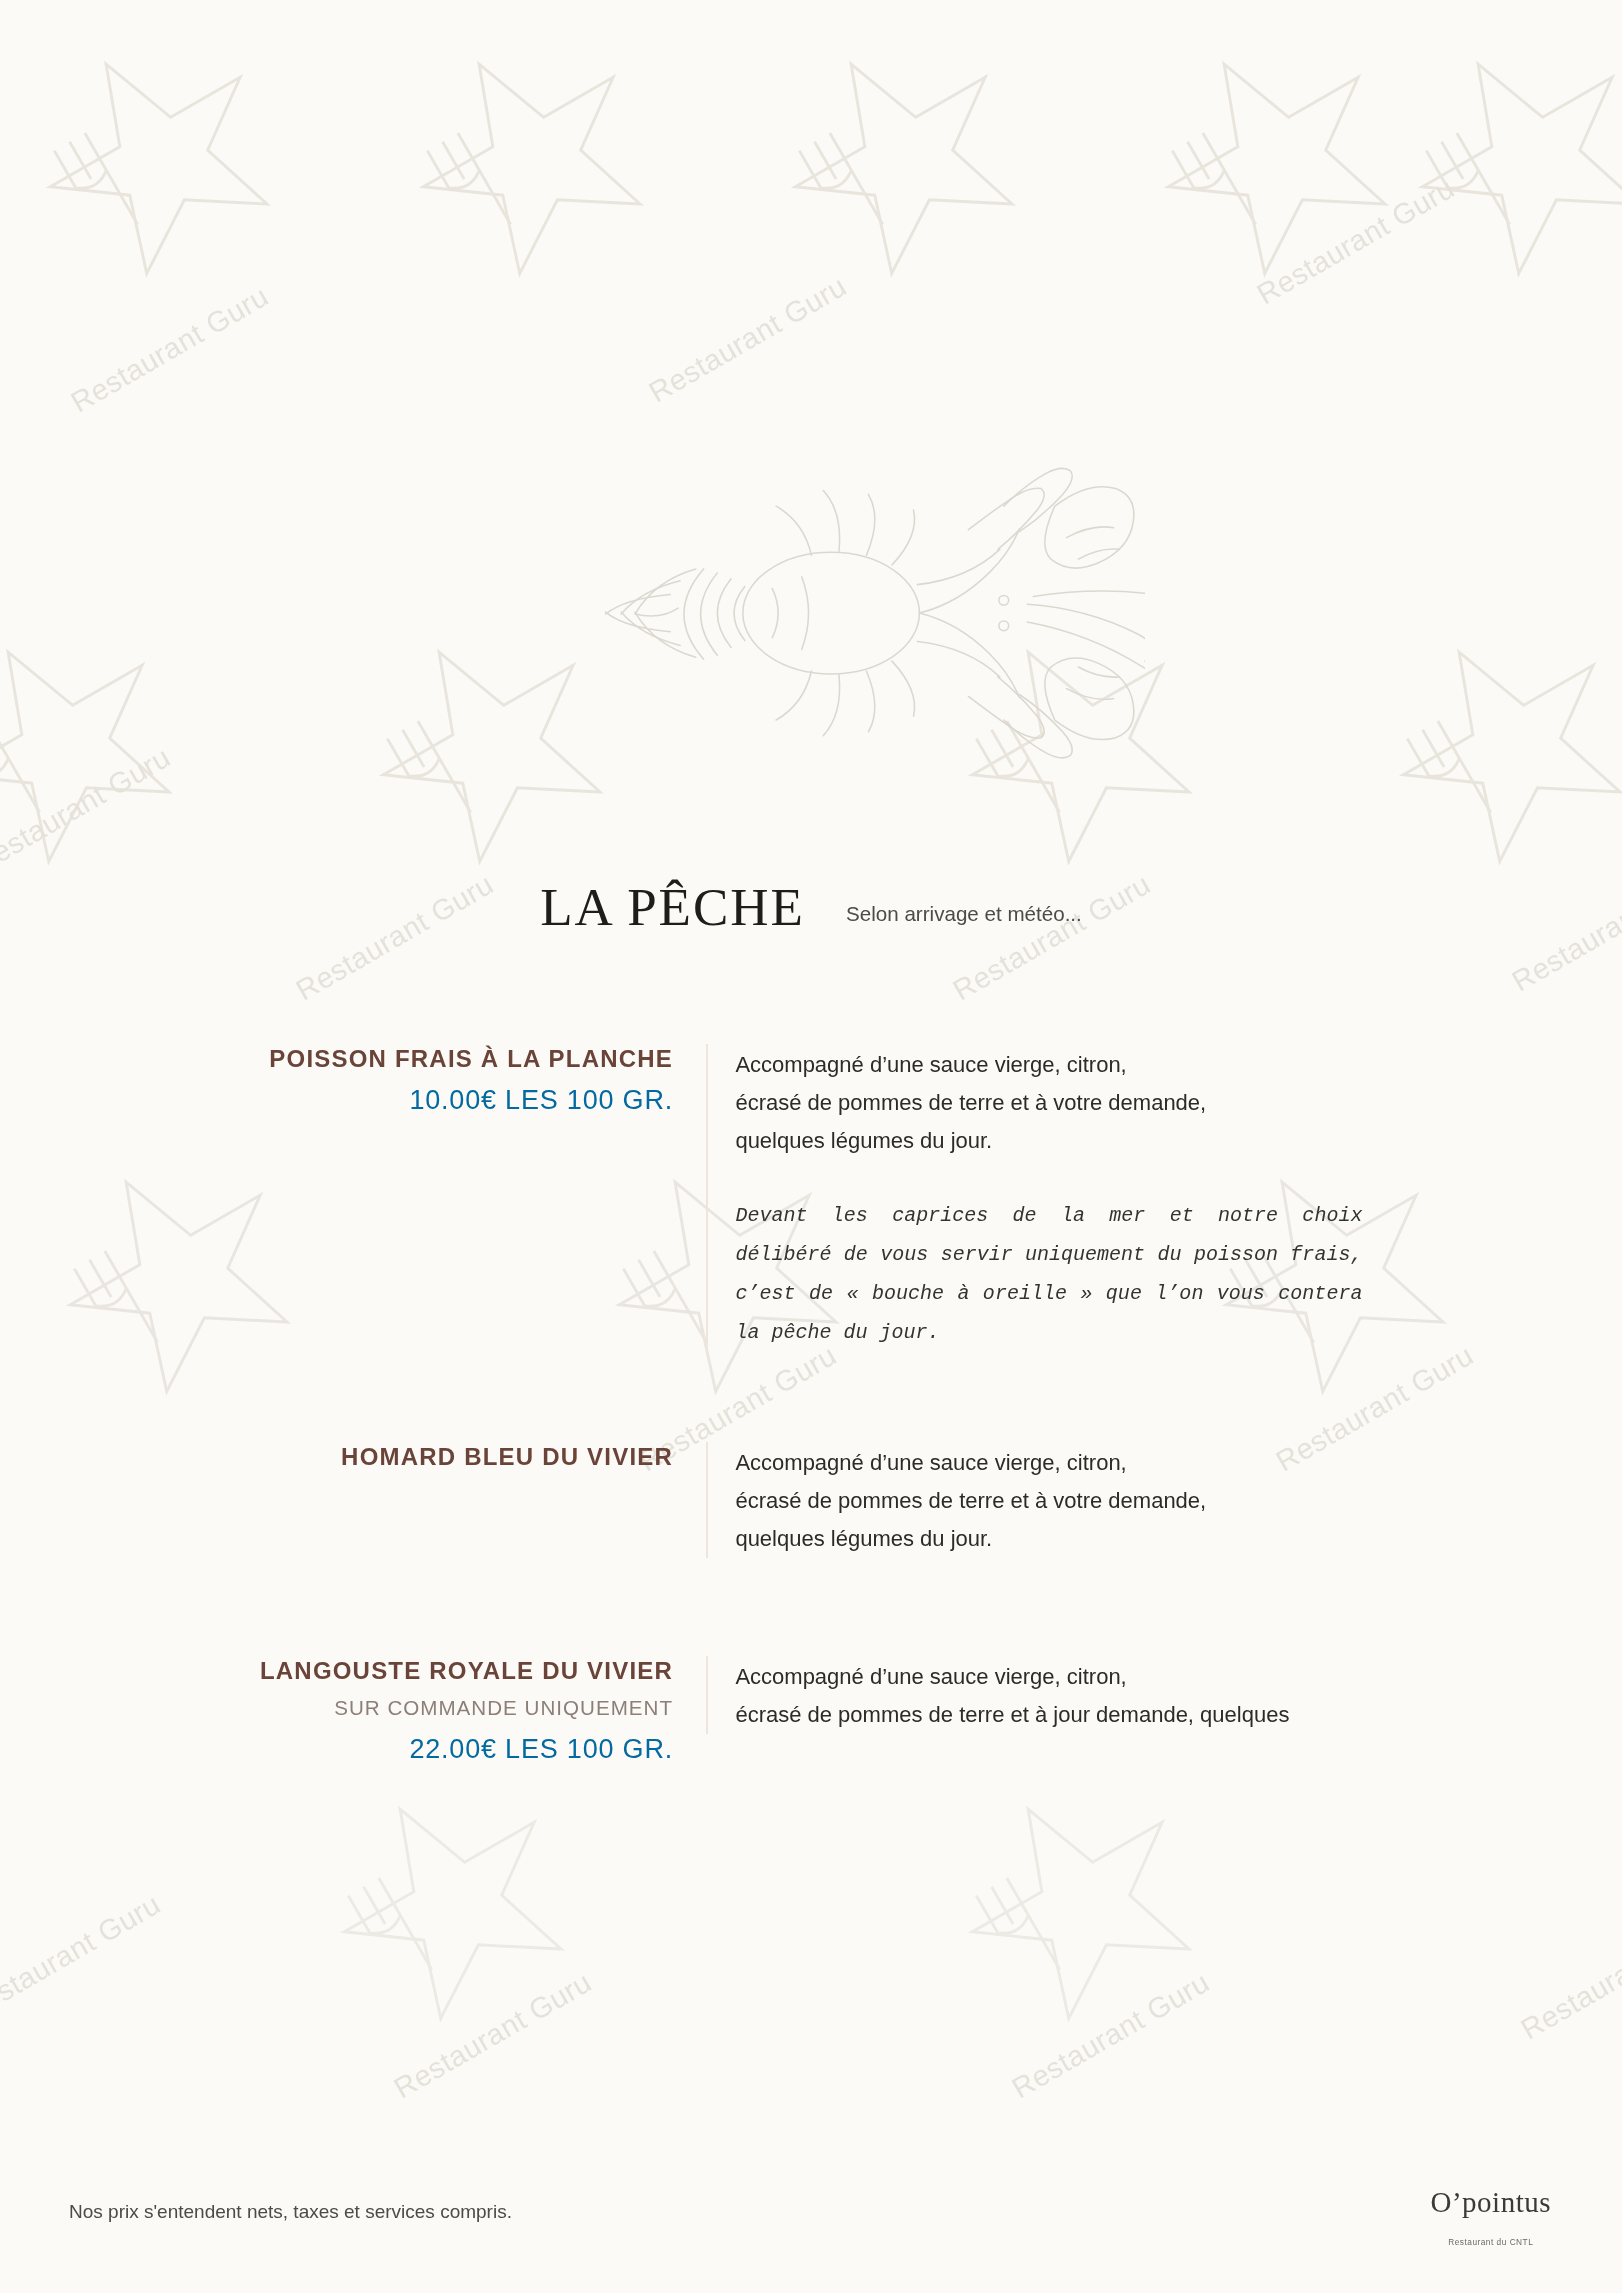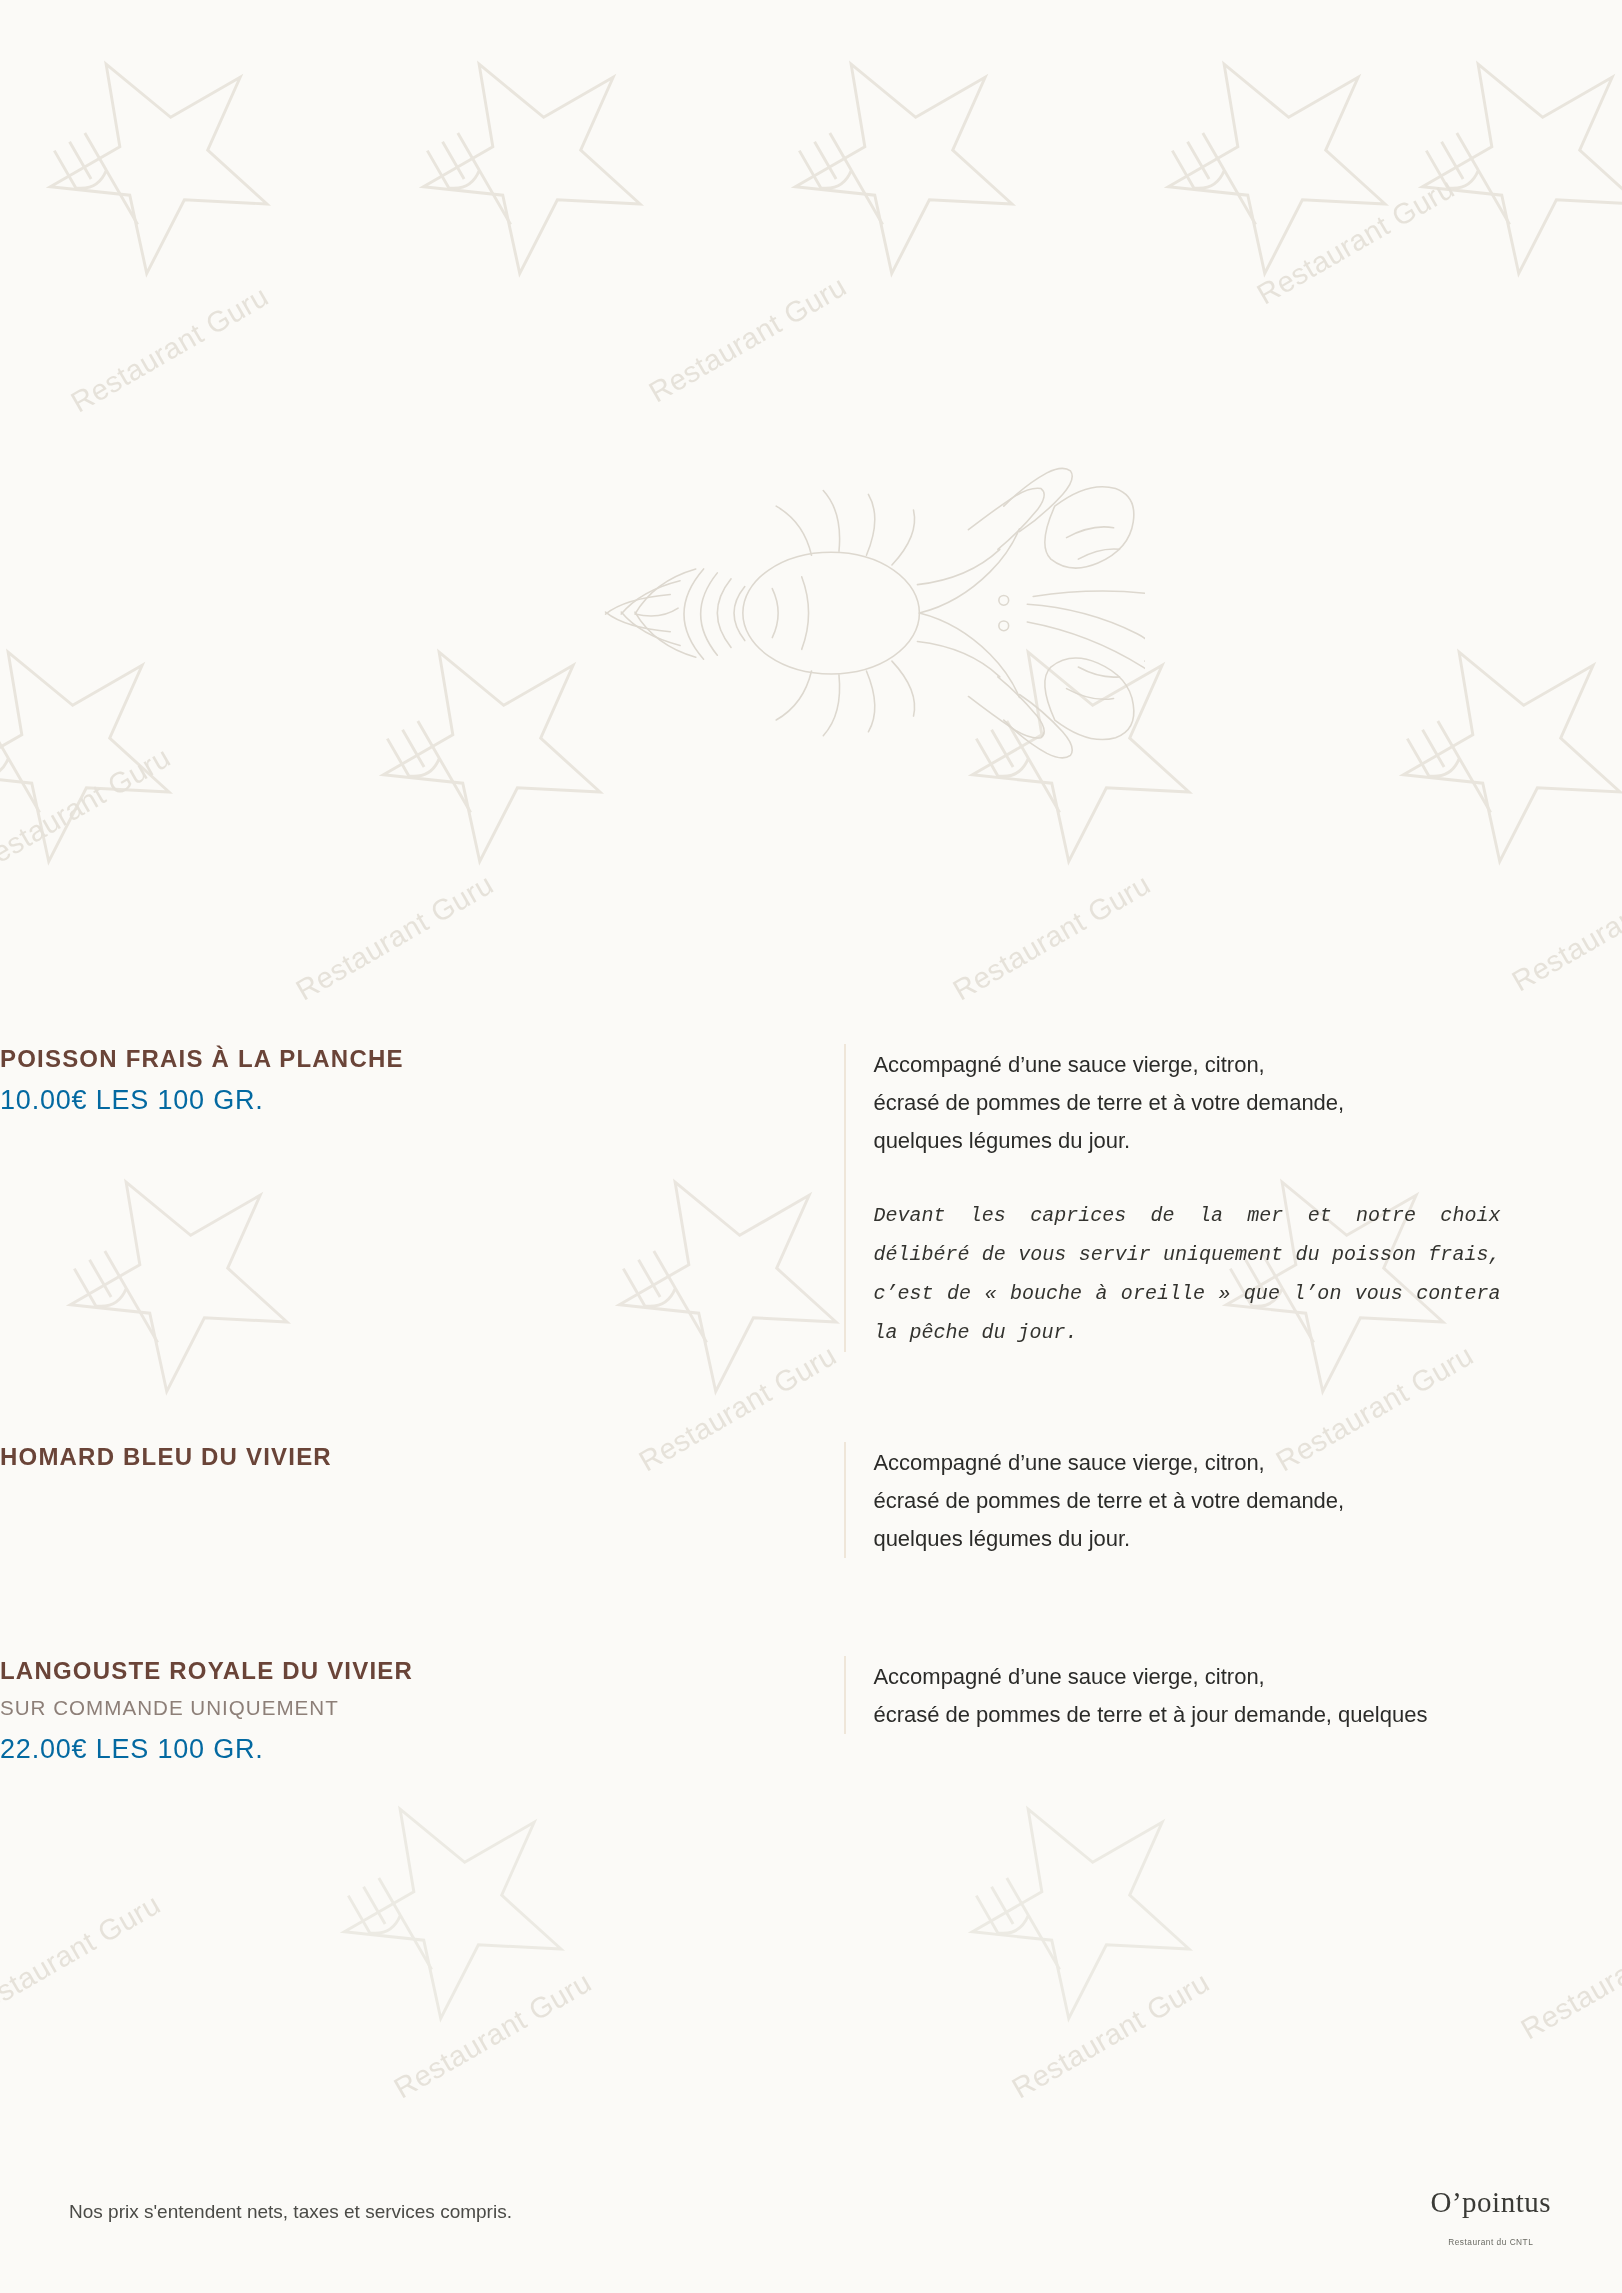--- a/index.html
+++ b/index.html
@@ -84,22 +84,22 @@
     left: 0;
     width: 1622px;
   }
 
   .item {
     display: flex;
     align-items: flex-start;
     margin-bottom: 0;
   }
   .item-left {
-    width: 844px;
-    text-align: left;
+    width: 706px;
+    text-align: right;
     padding-right: 33px;
     box-sizing: border-box;
   }
   .item-name {
     font-size: 24px;
     font-weight: bold;
     letter-spacing: 1.2px;
     color: #6a4438;
     line-height: 1.25;
   }
@@ -326,20 +326,24 @@
       <path d="M422 254 q28 30 22 56"></path>
 
       <circle cx="536" cy="192" r="5"></circle>
       <circle cx="536" cy="218" r="5"></circle>
 
       <path d="M300 180 q12 25 0 50"></path>
       <path d="M330 168 q14 37 0 74"></path>
     </svg>
   </div>
 
+  <div class="title-row">
+    <div class="section-title">LA PÊCHE</div>
+    <div class="section-sub">Selon arrivage et météo...</div>
+  </div>
 
   <div class="items">
 
     <div class="item">
       <div class="item-left">
         <div class="item-name">POISSON FRAIS À LA PLANCHE</div>
         <div class="item-price">10.00€ LES 100 GR.</div>
       </div>
       <div class="item-right">
         <div class="desc-line">Accompagné d’une sauce vierge, citron,</div>

